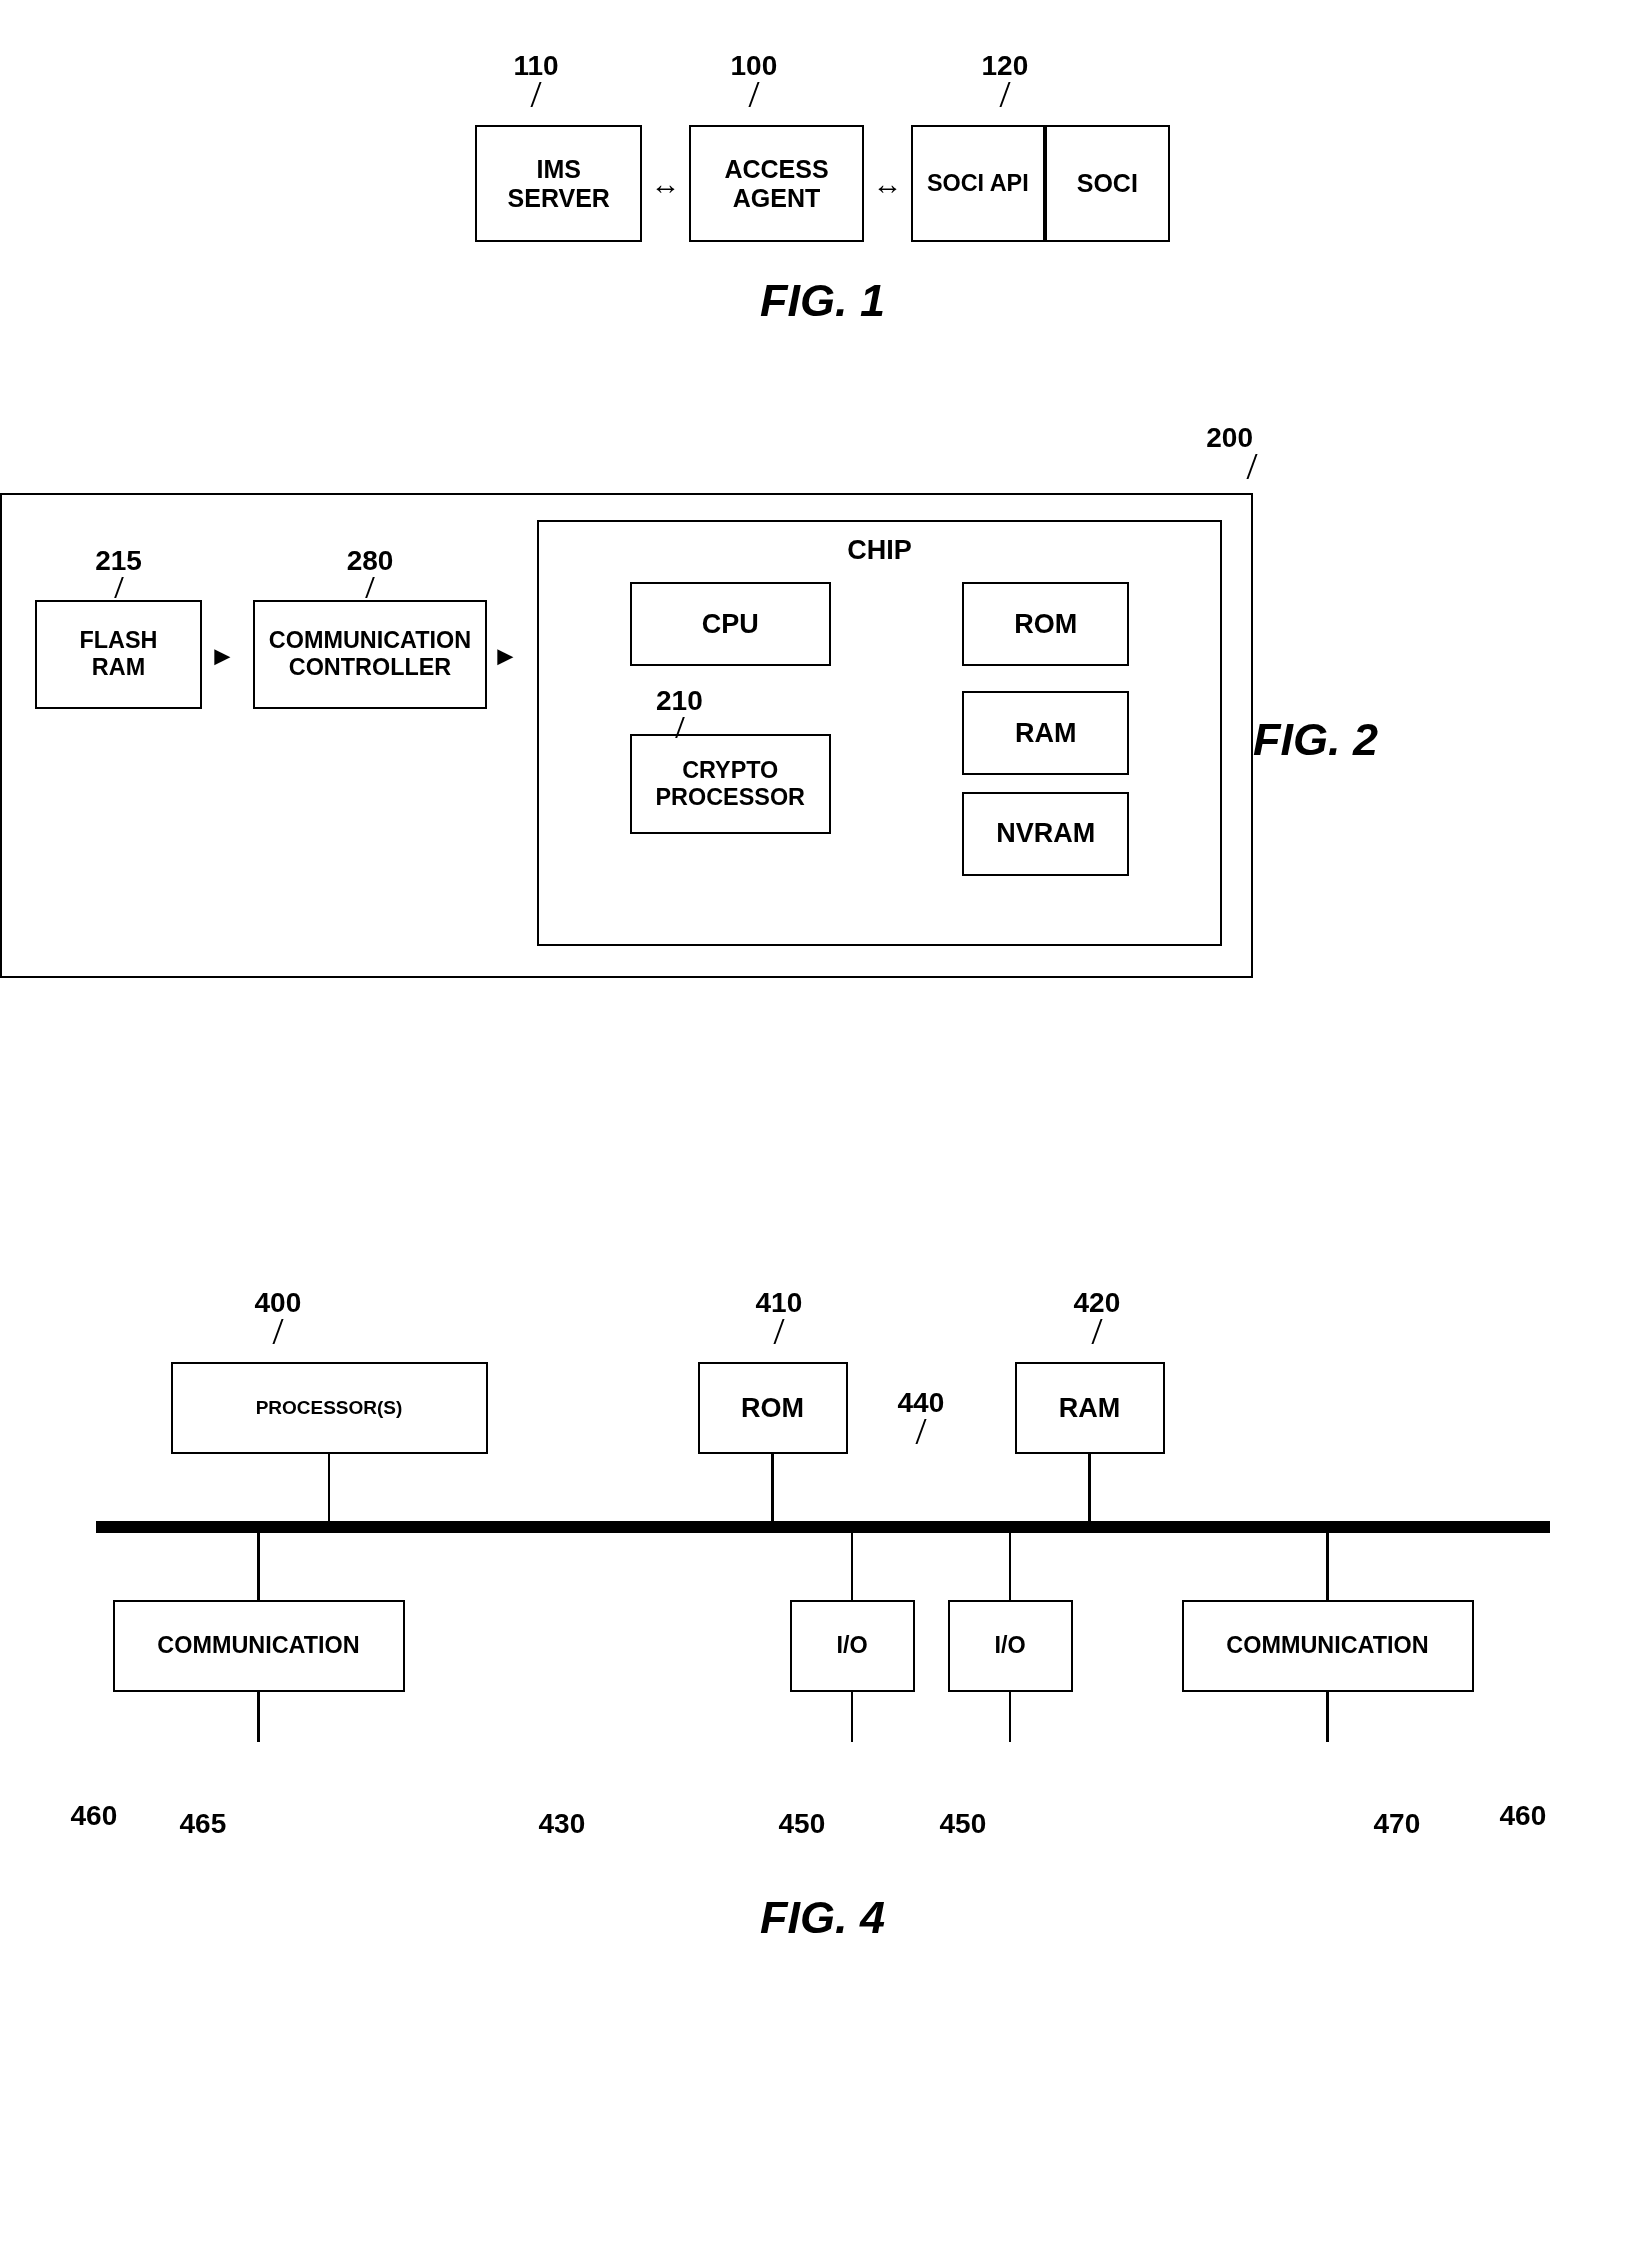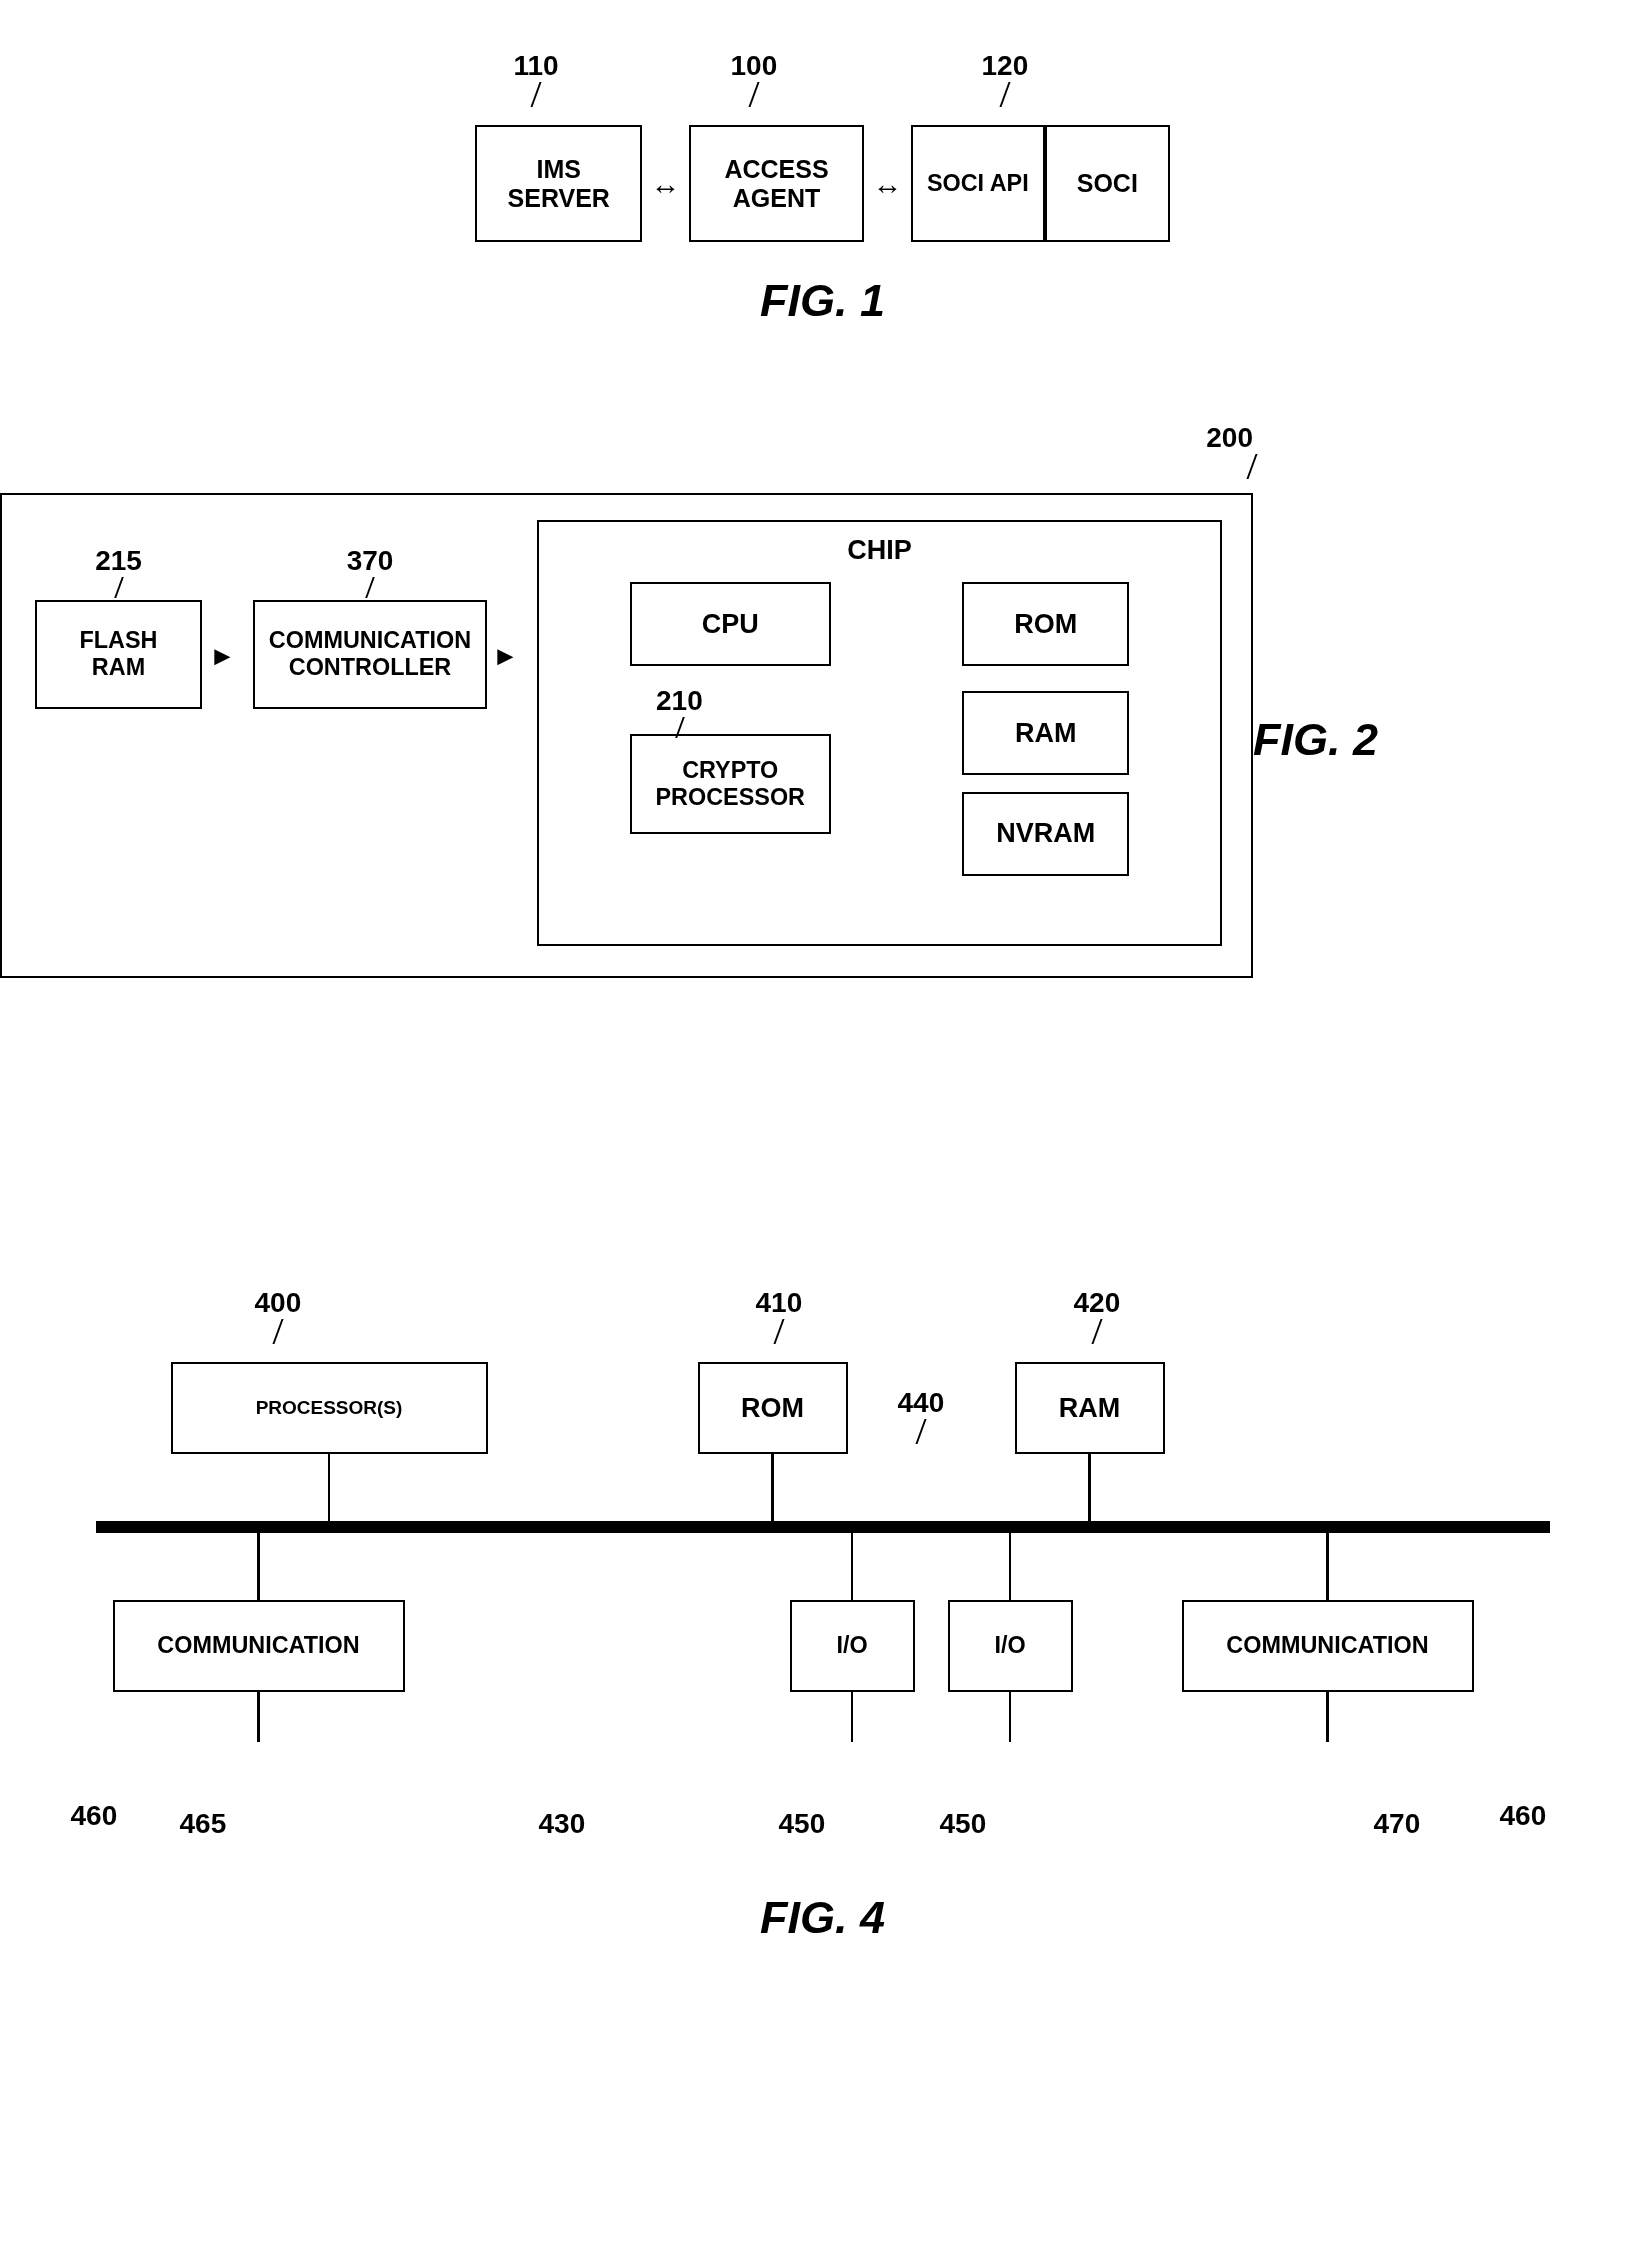--- a/index.html
+++ b/index.html
@@ -165,21 +165,21 @@
           <div class="diagram-box" style="width:167px; height:109px;">
             <span style="white-space:pre-line; font-size:23.4px; font-weight:bold;">FLASH
 RAM</span>
           </div>
         </div>
 
         <div style="position:absolute; left:207px; top:146px; font-size:27px;">►</div>
 
         <div style="position:absolute; left:251px; top:50px;">
           <div style="text-align:center; margin-bottom:1.7px;">
-            <span class="ref-label">370</span>
+            <span class="ref-label">280</span>
             <div style="width:1.7px; height:21px; background:#000; margin:0 auto; transform:skewX(-20deg);"></div>
           </div>
           <div class="diagram-box" style="width:234px; height:109px;">
             <span style="white-space:pre-line; font-size:23.4px; font-weight:bold; text-align:center;">COMMUNICATION
 CONTROLLER</span>
           </div>
         </div>
 
         <div style="position:absolute; left:490px; top:146px; font-size:27px;">►</div>
 

